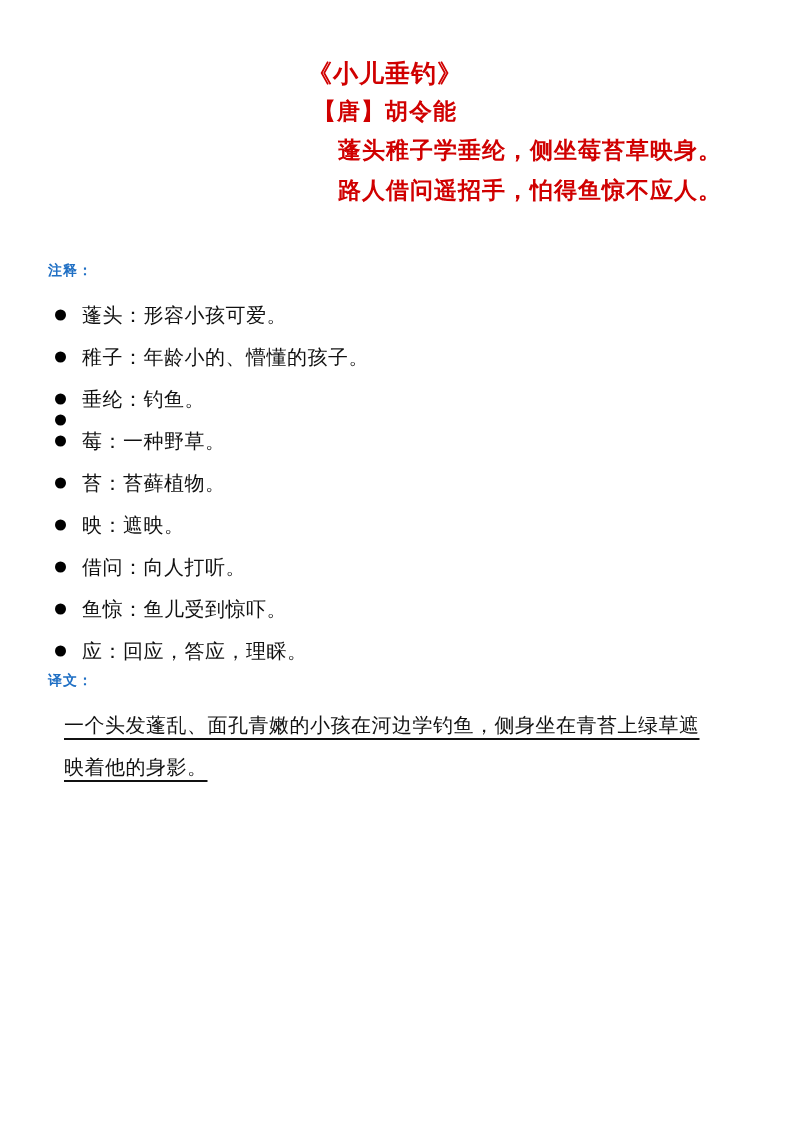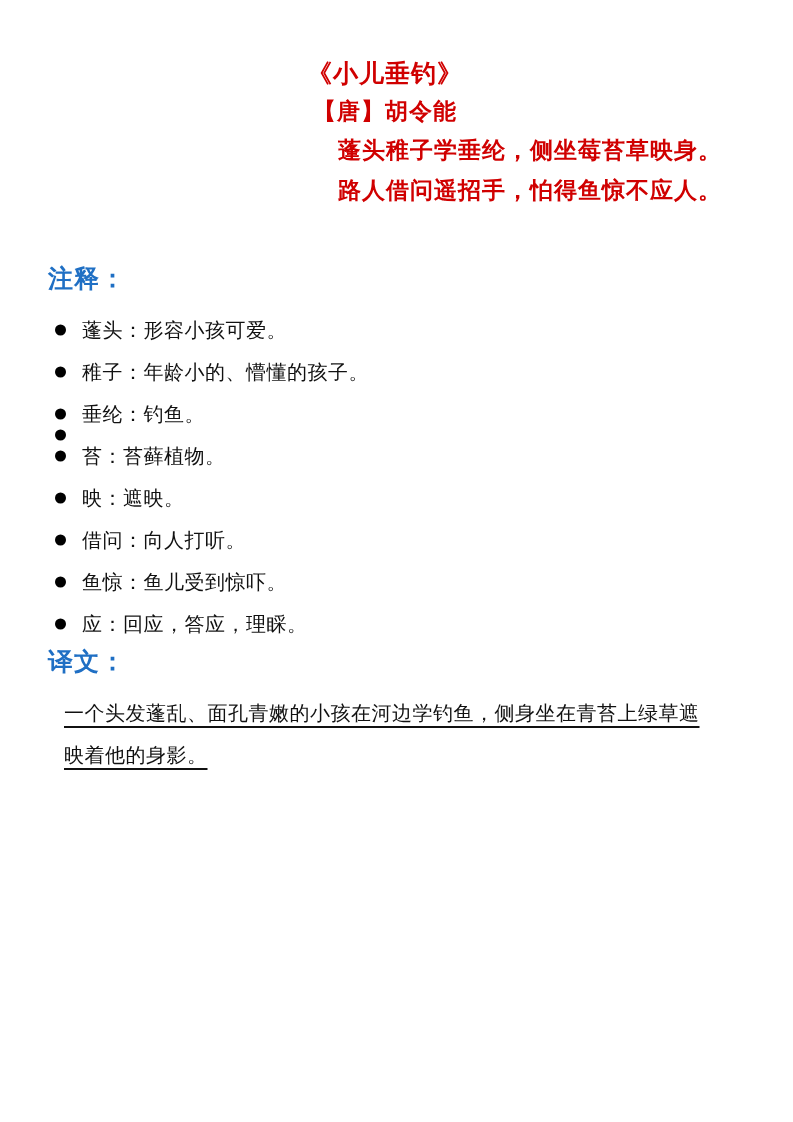--- a/index.html
+++ b/index.html
@@ -43,21 +43,21 @@
     font-size: 23px;
     line-height: 40px;
     letter-spacing: 1px;
     text-align: right;
   }
 
   
   .section-heading {
     color: #1f6fc4;
     font-weight: bold;
-    font-size: 25px;
+    font-size: 14px;
     letter-spacing: 1px;
   }
   #notes-heading { margin-top: 52px; }
   #translation-heading { }
 
   
   .notes-list {
     list-style: none;
     margin: 0;
     padding: 0;
@@ -126,20 +126,24 @@
     </li>
     <li class="note-item">
       <span class="bullet"></span>
       <span>垂纶：钓鱼。</span>
     </li>
     <li class="note-item">
       <span class="bullet"></span>
     </li>
     <li class="note-item">
       <span class="bullet"></span>
+      <span>莓：一种野草。</span>
+    </li>
+    <li class="note-item">
+      <span class="bullet"></span>
       <span>苔：苔藓植物。</span>
     </li>
     <li class="note-item">
       <span class="bullet"></span>
       <span>映：遮映。</span>
     </li>
     <li class="note-item">
       <span class="bullet"></span>
       <span>借问：向人打听。</span>
     </li>

